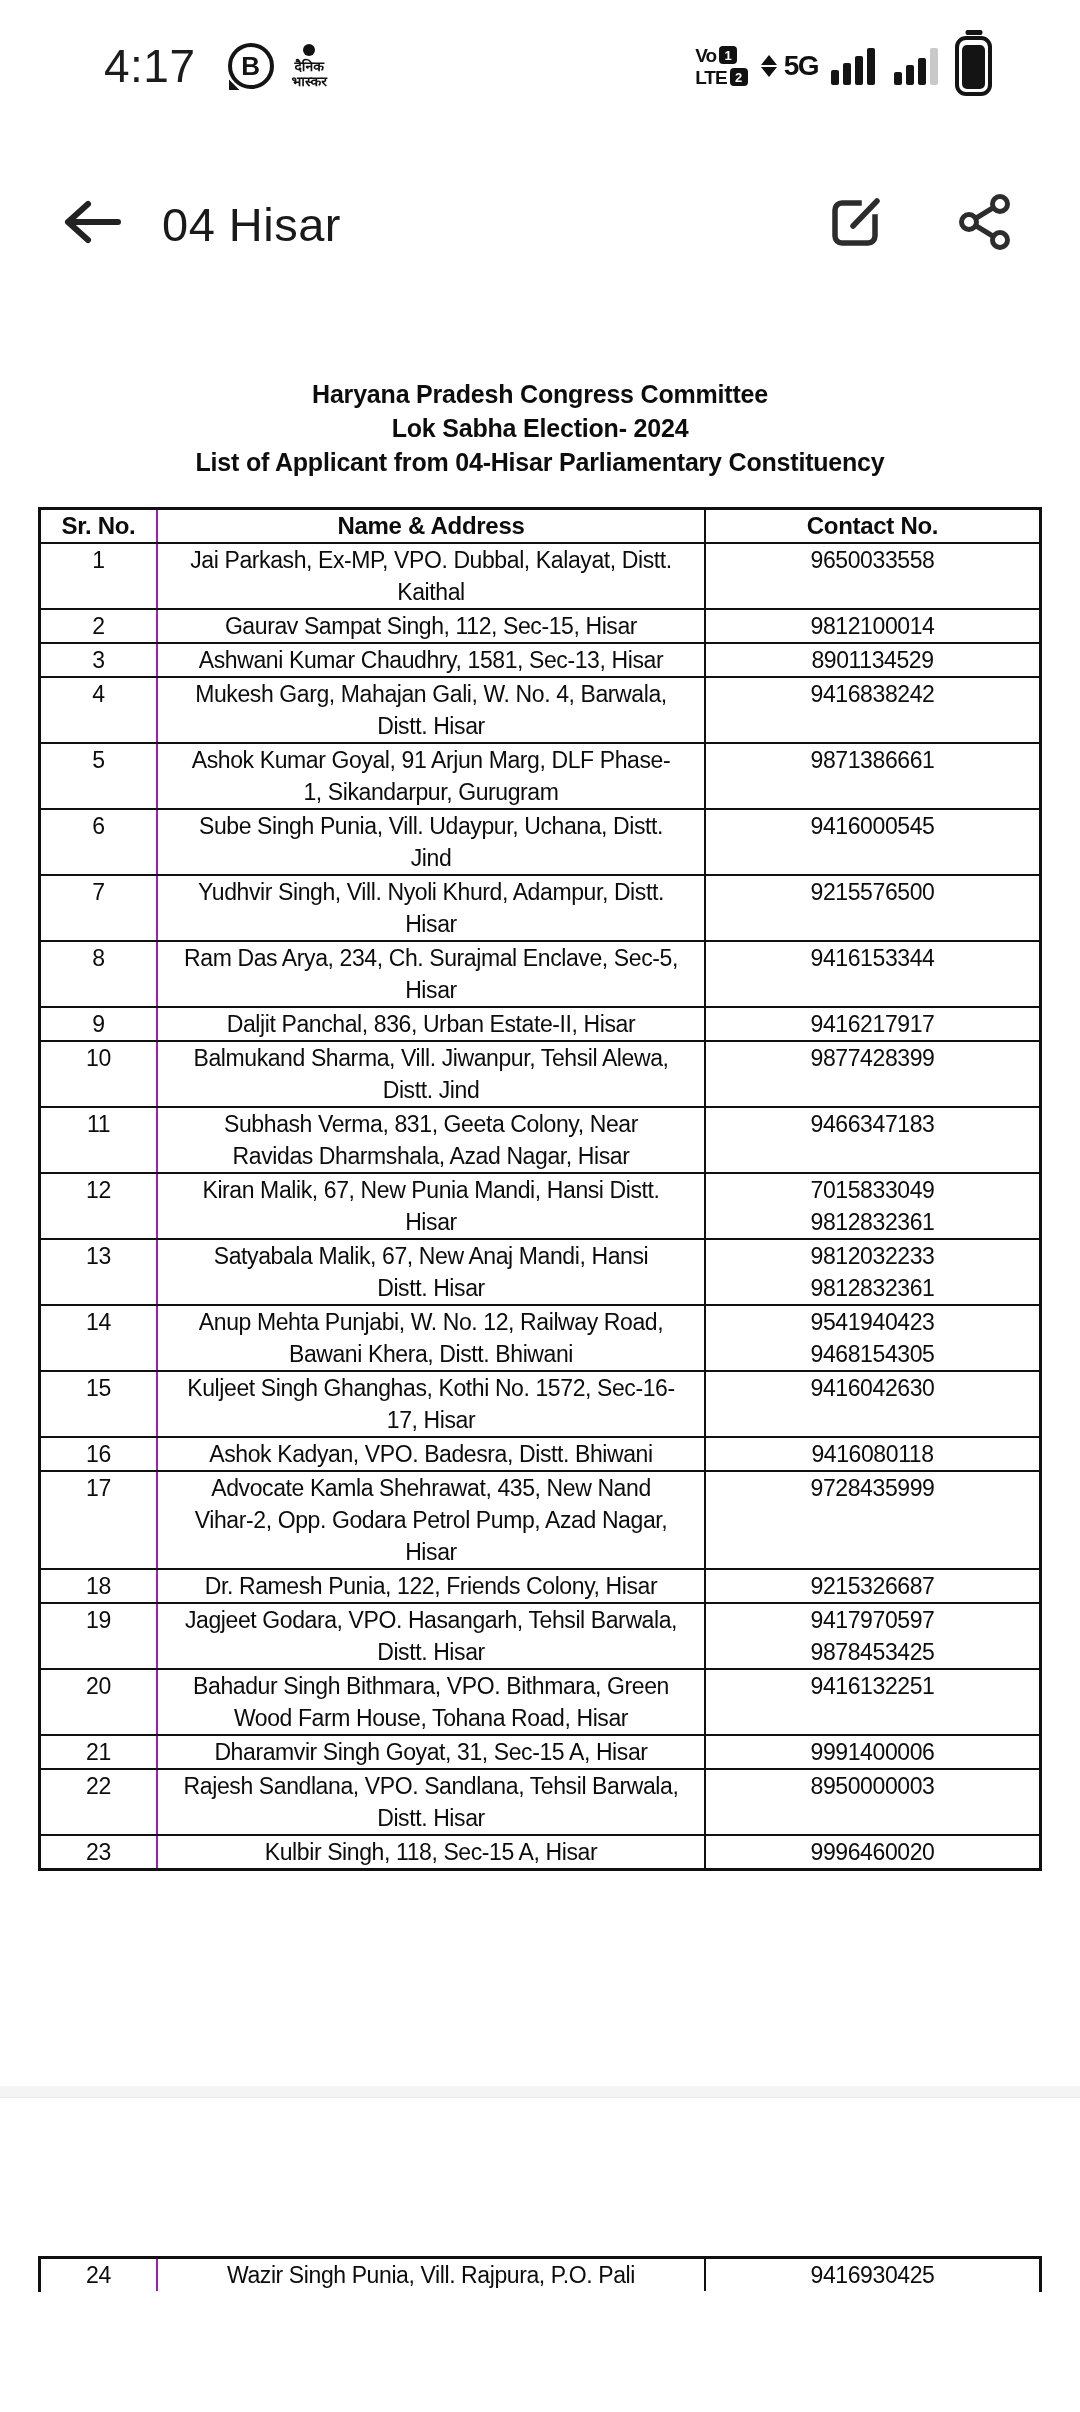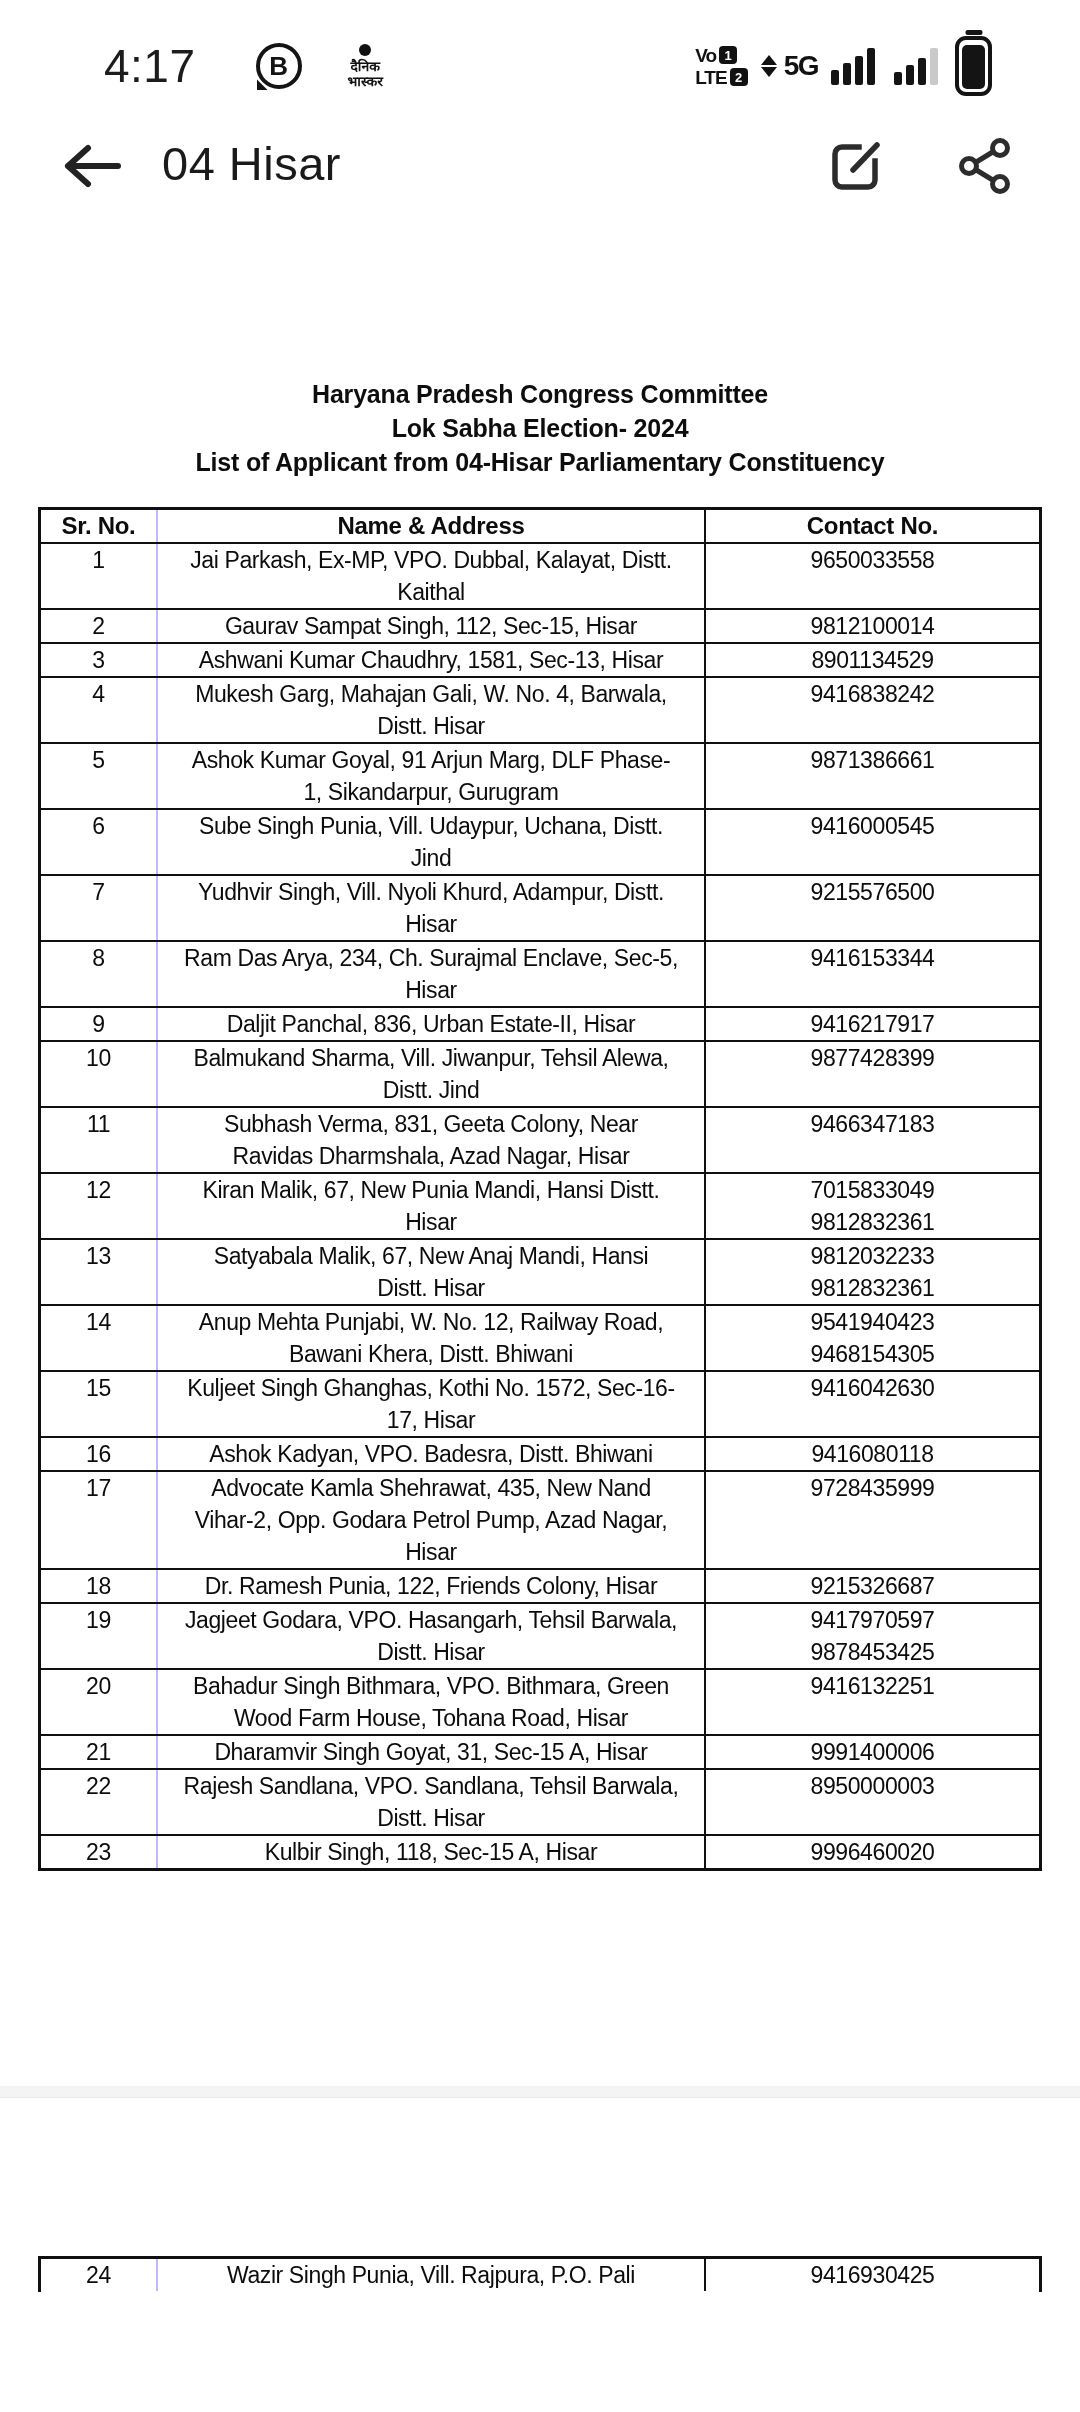--- a/index.html
+++ b/index.html
@@ -6,21 +6,21 @@
   html,body { background:#fff; }
   .screen {
     position:relative; width:1080px; height:2412px; background:#ffffff;
     font-family:"Liberation Sans", sans-serif; overflow:hidden; margin:0 auto;
   }
 
   
   .status-bar { position:absolute; top:20px; left:0; right:0; height:92px;
     display:flex; align-items:center; justify-content:space-between;
     padding:0 88px 0 104px; }
-  .sb-left { display:flex; align-items:center; gap:46px; }
+  .sb-left { display:flex; align-items:center; gap:18px; }
   .sb-time { font-size:46px; color:#1c1c1c; letter-spacing:0.5px; }
   .wab-icon { width:46px; height:46px; border:4px solid #141414; border-radius:50%;
     display:flex; align-items:center; justify-content:center;
     font-size:26px; font-weight:700; color:#141414; position:relative; margin-left:14px; }
   .wab-icon::after { content:""; position:absolute; left:-3px; bottom:-5px;
     width:11px; height:11px; background:#141414;
     clip-path:polygon(0 0, 0 100%, 100% 100%); }
   .db-icon { display:flex; flex-direction:column; align-items:center; color:#111; line-height:1; }
   .db-dot { width:12px; height:12px; border-radius:50%; background:#111; margin-bottom:3px; }
   .db-line { font-size:14px; font-weight:700; line-height:1.05;
@@ -41,37 +41,37 @@
   .bar { width:8px; background:#141414; border-radius:2px; }
   .bar.dim { background:#c9c9c9; }
   .battery { width:37px; height:60px; border:4.5px solid #141414; border-radius:11px;
     position:relative; margin-left:4px; }
   .battery::before { content:""; position:absolute; top:-10px; left:50%; transform:translateX(-50%);
     width:17px; height:5px; background:#141414; border-radius:2px; }
   .battery-fill { position:absolute; left:3px; right:3px; top:5px; bottom:3px;
     background:#141414; border-radius:5px; }
 
   
-  .app-bar { position:absolute; top:136px; left:0; right:0; height:96px;
-    display:flex; align-items:flex-start; padding:0 68px 0 60px; }
+  .app-bar { position:absolute; top:156px; left:0; right:0; height:96px;
+    display:flex; align-items:flex-end; padding:0 68px 0 60px; }
   .back-btn { width:84px; height:60px; display:flex; align-items:center; cursor:pointer; }
   .app-title { font-size:47px; color:#1a1a1a; flex:1; margin-left:18px; letter-spacing:0.5px; }
   .icon-btn { width:56px; height:60px; display:flex; align-items:center; justify-content:center; cursor:pointer; }
   .icon-btn + .icon-btn { margin-left:72px; }
 
   
   .doc { position:absolute; top:0; left:0; right:0; bottom:0; }
   .doc-title { position:absolute; top:377px; left:0; right:0; text-align:center;
     font-weight:700; color:#0d0d0d; font-size:25px; line-height:34px; letter-spacing:-0.2px; }
   .doc-table { position:absolute; top:507px; left:38px; width:1004px;
     border:3px solid #101010; color:#0c0c0c; }
   .t-row { display:flex; border-bottom:2px solid #101010; }
   .t-row:last-child { border-bottom:none; }
   .cell { font-size:23px; line-height:32px; letter-spacing:-0.4px; text-align:center; padding:0 4px; }
-  .c-sr { width:117px; border-right:2px solid #c4b5fd; flex-shrink:0; }
+  .c-sr { width:117px; border-right:2px solid #a21caf; flex-shrink:0; }
   .c-name { width:548px; border-right:2px solid #101010; flex-shrink:0; }
   .c-contact { flex:1; }
   .t-header .cell { font-weight:700; font-size:24px; letter-spacing:-0.3px; }
   .page-gap { position:absolute; top:2086px; left:0; width:100%; height:12px;
     background:#f4f4f4; border-bottom:1px solid #ebebeb; }
   .doc-table-frag { position:absolute; top:2256px; left:38px; width:1004px; height:36px;
     overflow:hidden; border:3px solid #101010; border-bottom:none; color:#0c0c0c; }
   .doc-table-frag .t-row { border-bottom:none; }
 
   

